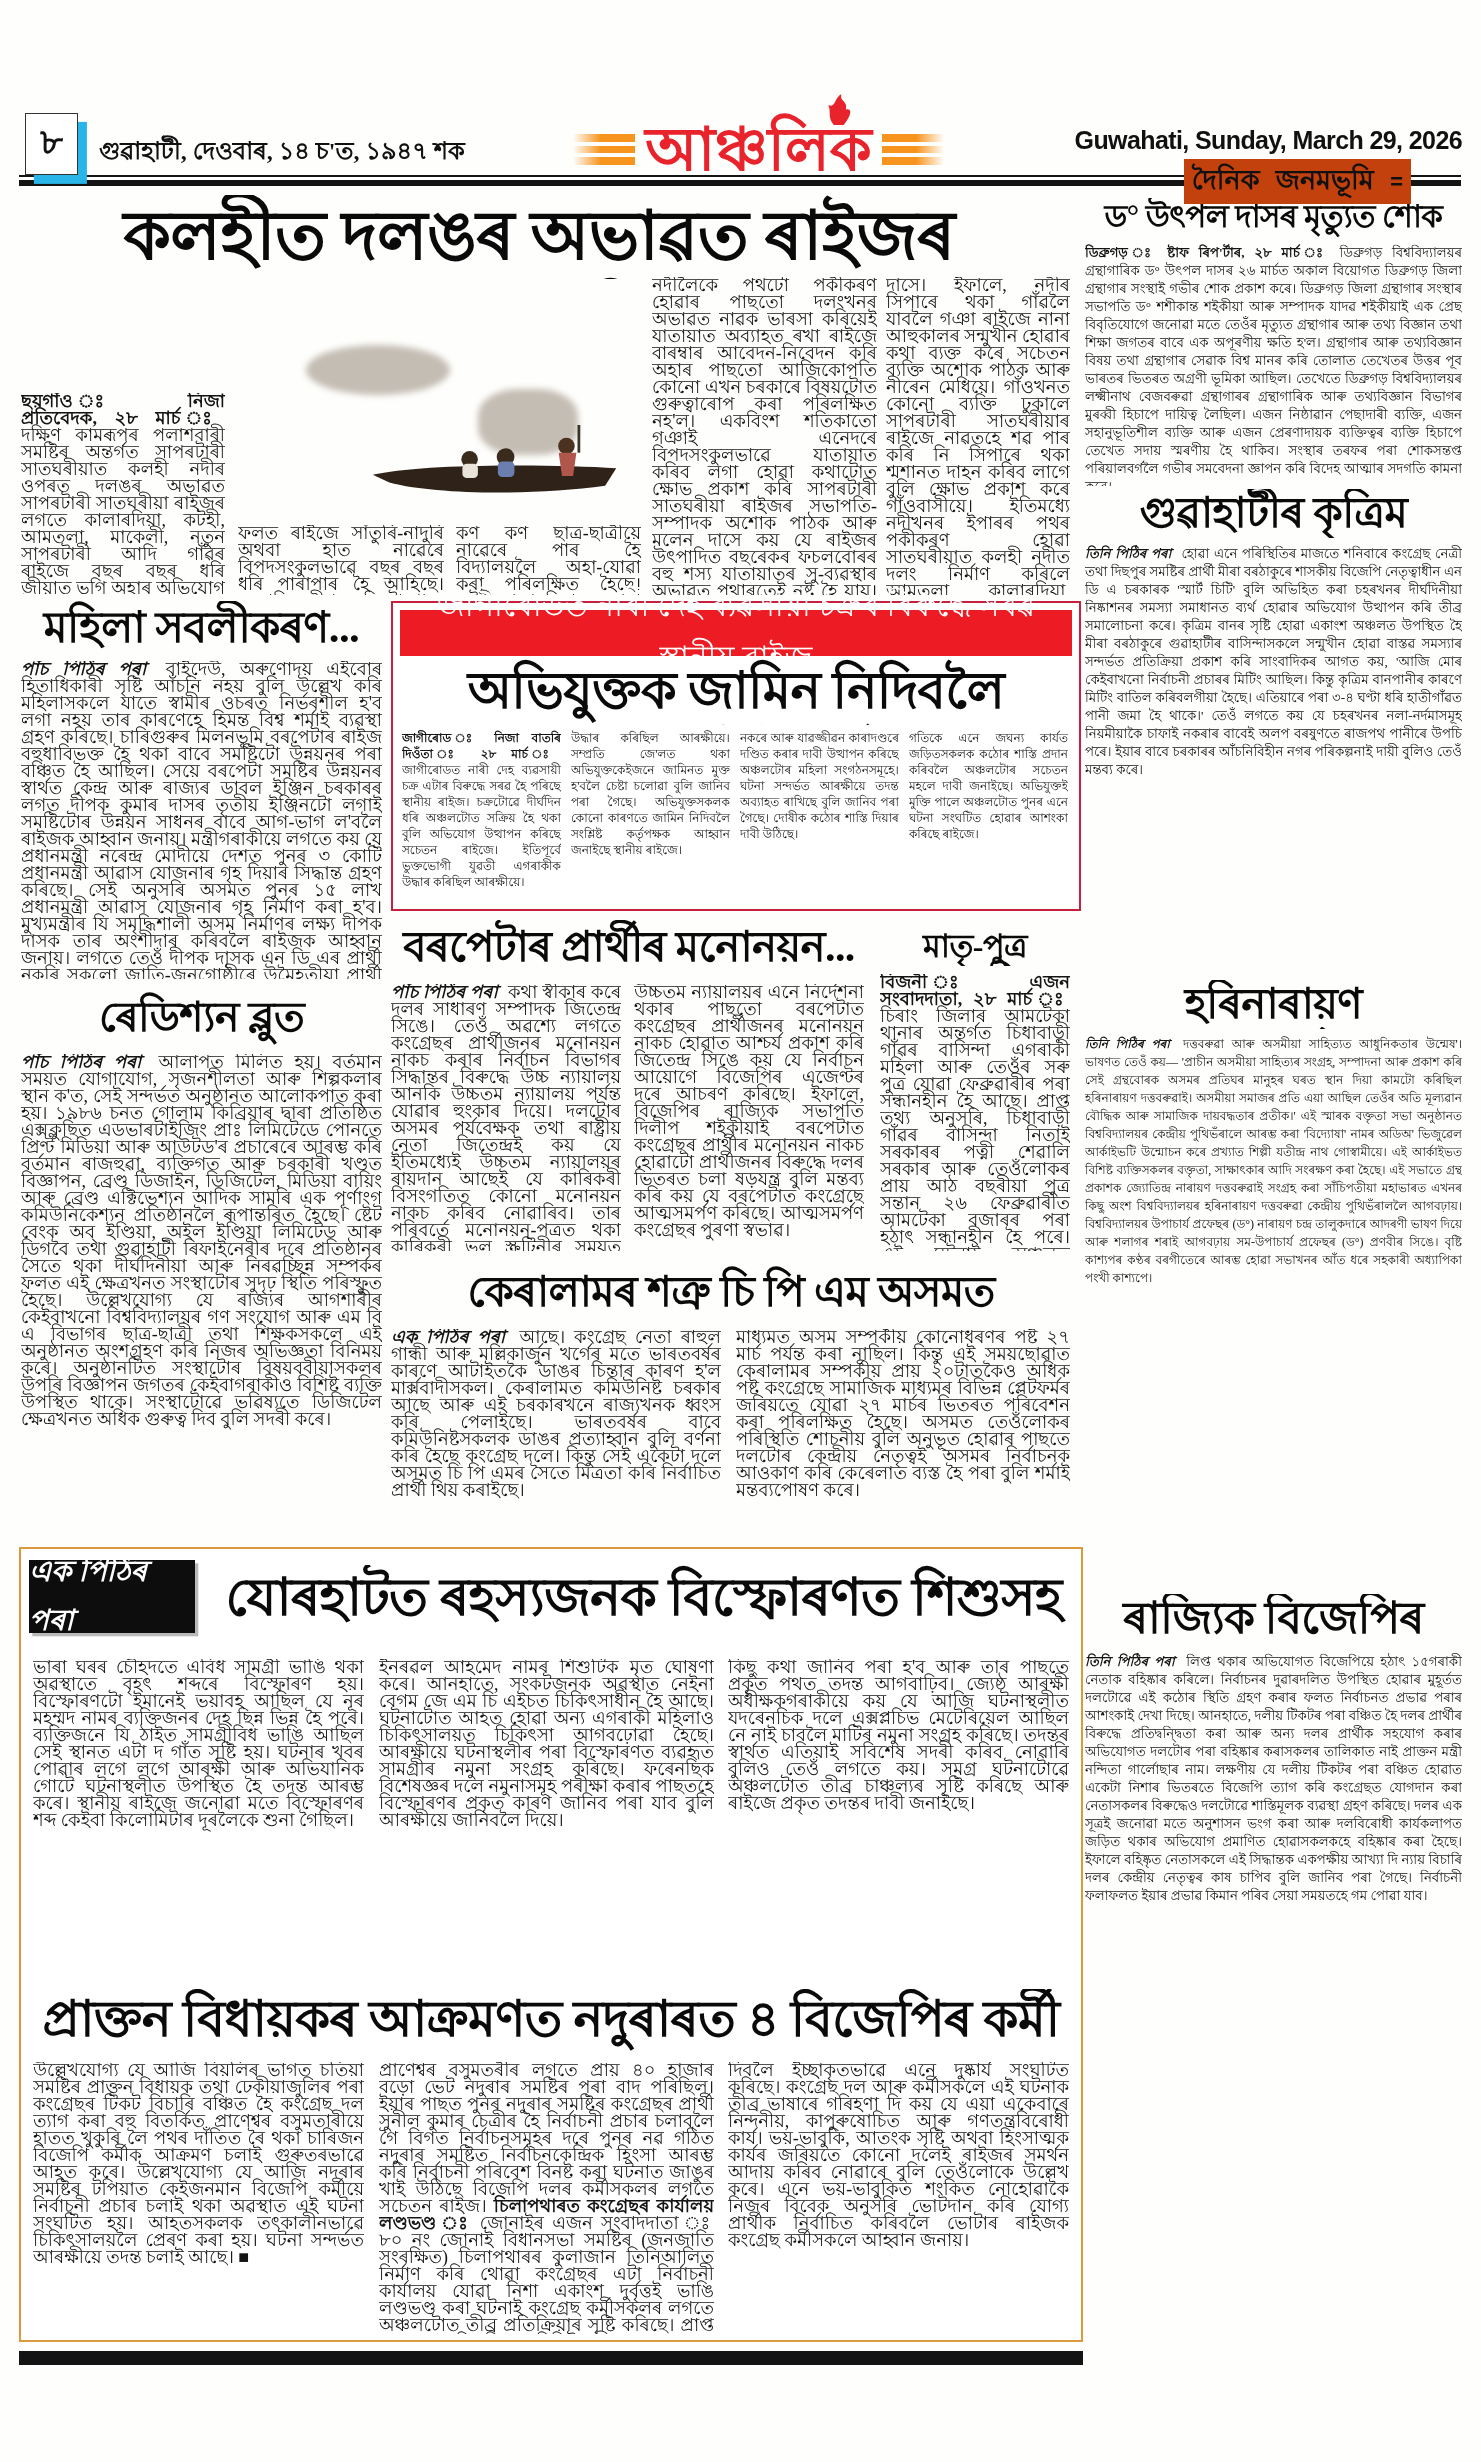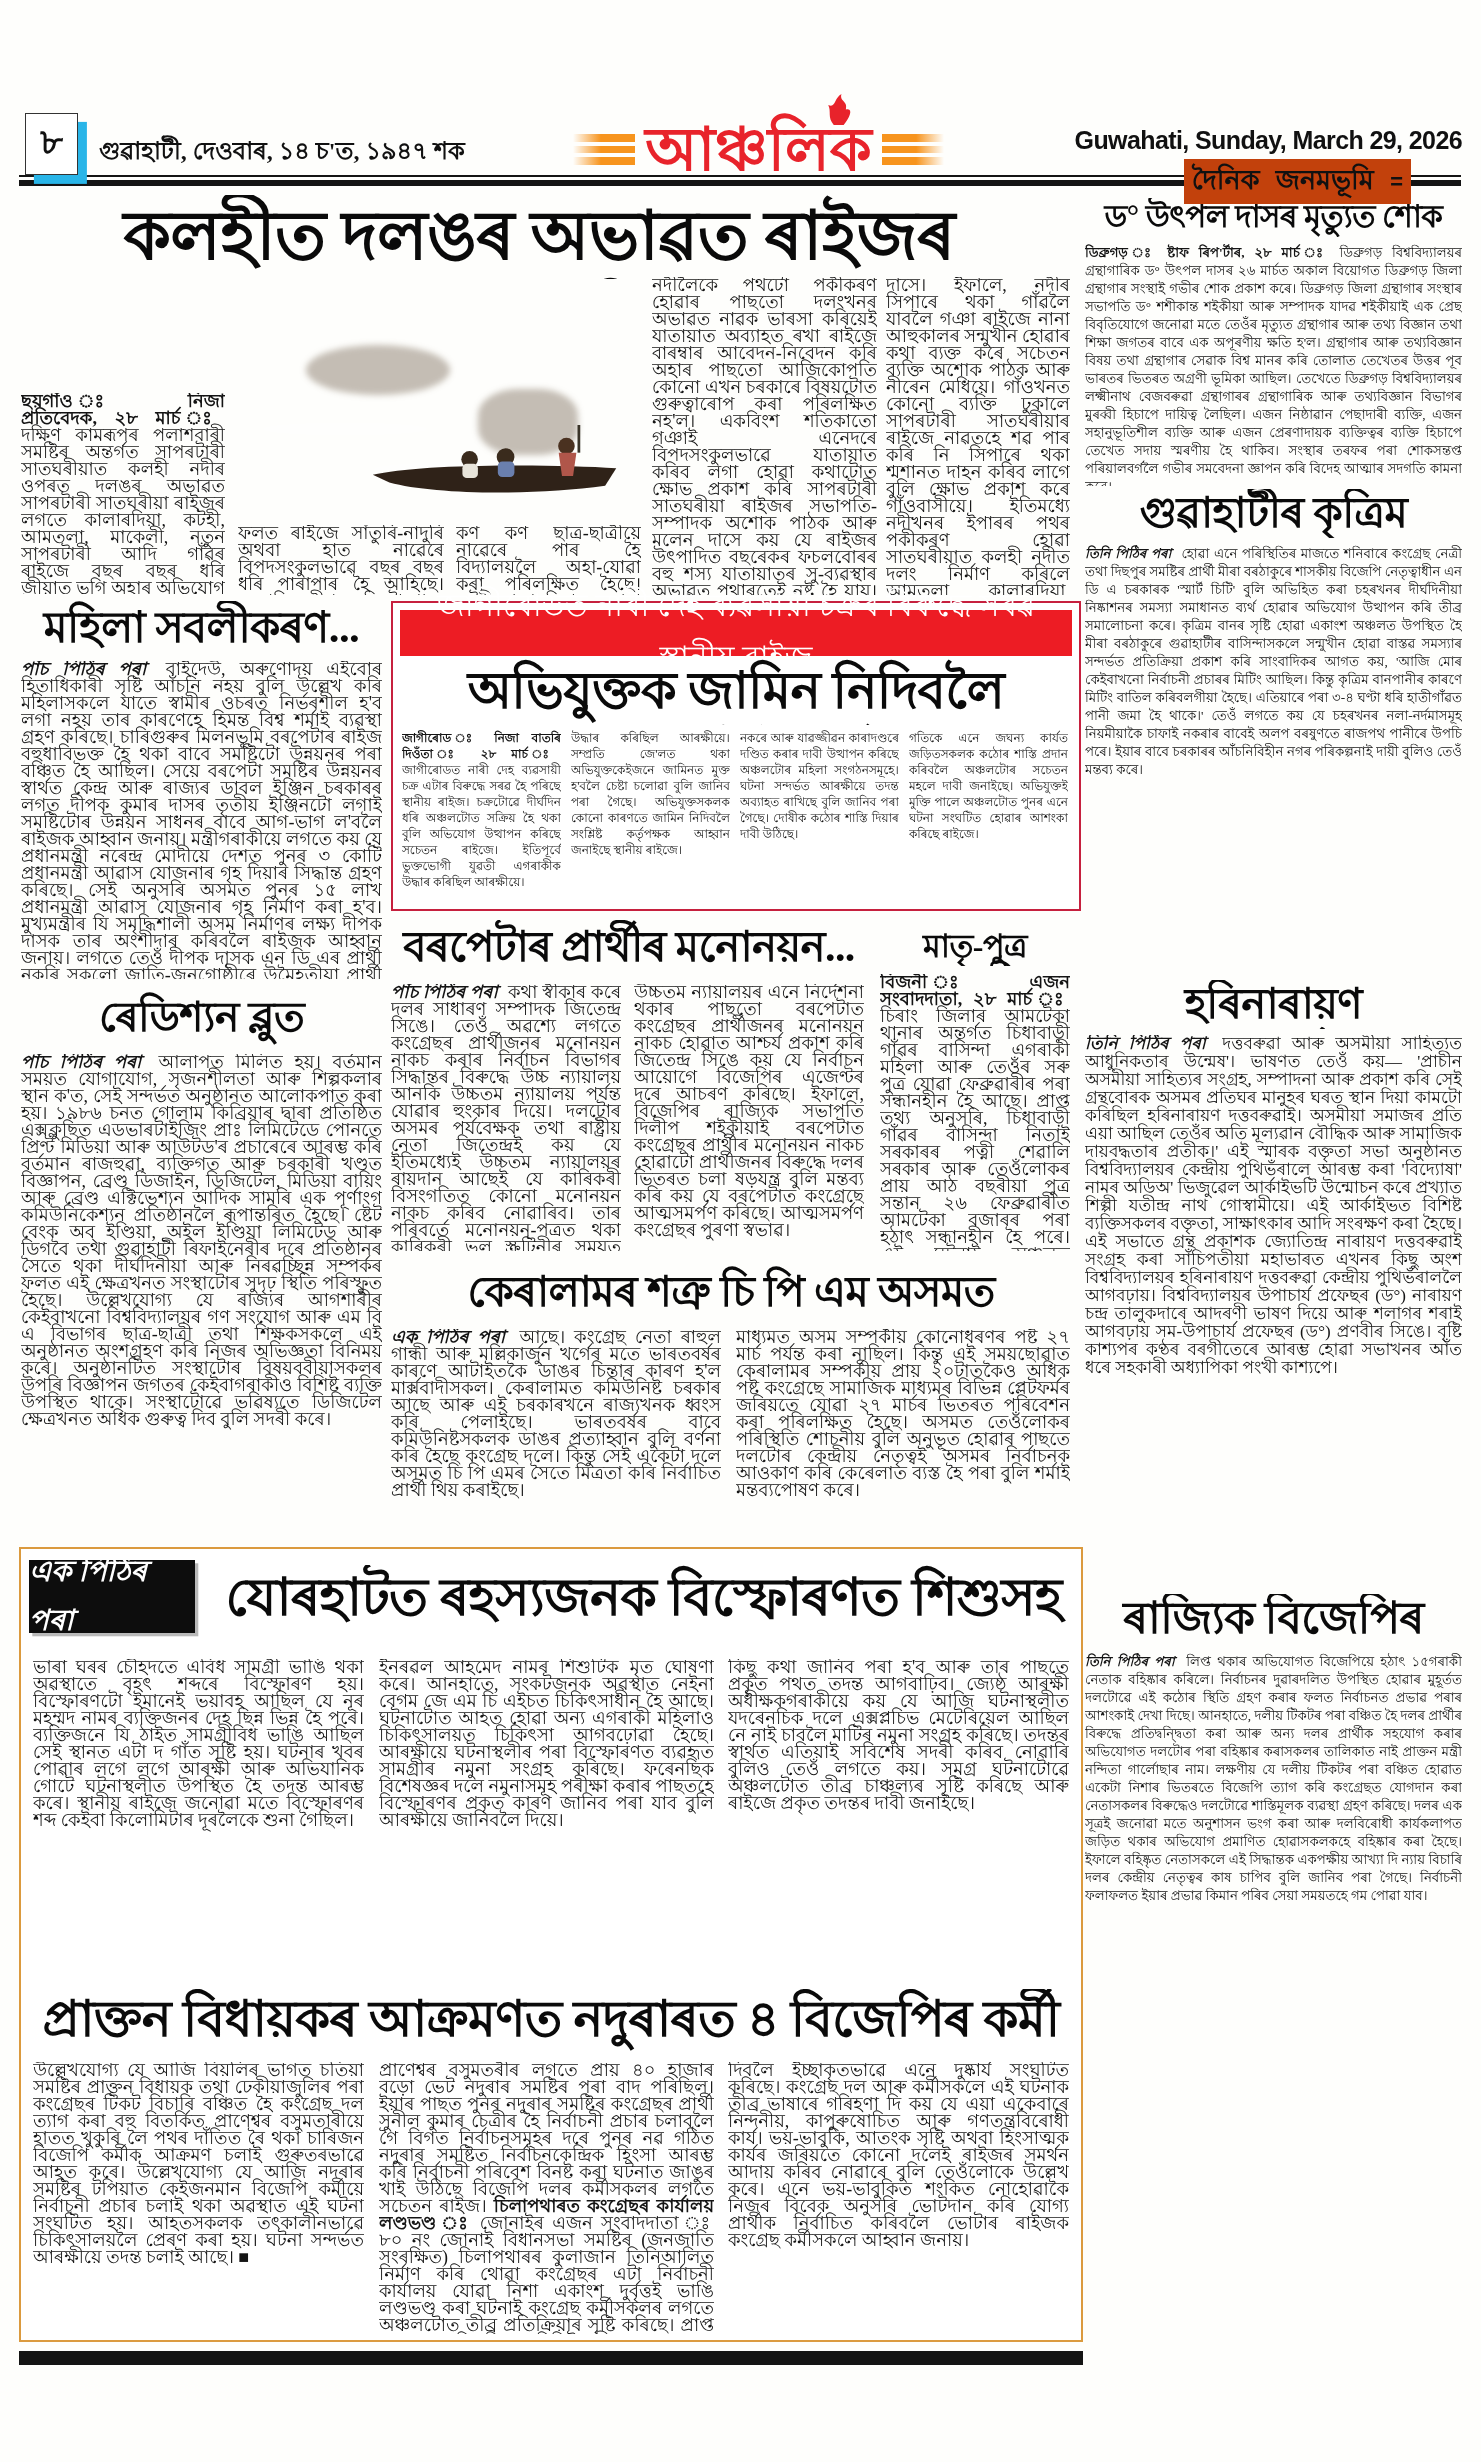--- a/index.html
+++ b/index.html
@@ -102,21 +102,21 @@
     <span>ডিব্ৰুগড় বিশ্ববিদ্যালয়ৰ গ্রন্থাগাৰিক ড° উৎপল দাসৰ ২৬ মার্চত অকাল বিয়োগত ডিব্ৰুগড় জিলা গ্রন্থাগাৰ সংস্থাই গভীৰ শোক প্রকাশ কৰে। ডিব্ৰুগড় জিলা গ্রন্থাগাৰ সংস্থাৰ সভাপতি ড° শশীকান্ত শইকীয়া আৰু সম্পাদক যাদৱ শইকীয়াই এক প্রেছ বিবৃতিযোগে জনোৱা মতে তেওঁৰ মৃত্যুত গ্রন্থাগাৰ আৰু তথ্য বিজ্ঞান তথা শিক্ষা জগতৰ বাবে এক অপূৰণীয় ক্ষতি হ'ল। গ্রন্থাগাৰ আৰু তথ্যবিজ্ঞান বিষয় তথা গ্রন্থাগাৰ সেৱাক বিশ্ব মানৰ কৰি তোলাত তেখেতৰ উত্তৰ পূব ভাৰতৰ ভিতৰত অগ্রণী ভূমিকা আছিল। তেখেতে ডিব্ৰুগড় বিশ্ববিদ্যালয়ৰ লক্ষ্মীনাথ বেজবৰুৱা গ্রন্থাগাৰৰ গ্রন্থাগাৰিক আৰু তথ্যবিজ্ঞান বিভাগৰ মুৰব্বী হিচাপে দায়িত্ব লৈছিল। এজন নিষ্ঠাৱান পেছাদাৰী ব্যক্তি, এজন সহানুভূতিশীল ব্যক্তি আৰু এজন প্রেৰণাদায়ক ব্যক্তিত্বৰ ব্যক্তি হিচাপে তেখেত সদায় স্মৰণীয় হৈ থাকিব। সংস্থাৰ তৰফৰ পৰা শোকসন্তপ্ত পৰিয়ালবর্গলৈ গভীৰ সমবেদনা জ্ঞাপন কৰি বিদেহ আত্মাৰ সদগতি কামনা কৰে।</span>
   </div>
 
   <div class="hl" style="left:1085px;top:489px;width:377px;height:49px;font-size:42px;line-height:48px;">গুৱাহাটীৰ কৃত্রিম বানক...</div>
   <div class="col" style="left:1085px;top:545px;width:377px;height:420px;font-size:13.3px;line-height:18px;">
     <i class="jump">তিনি পিঠিৰ পৰা</i>
     <span>হোৱা এনে পৰিস্থিতিৰ মাজতে শনিবাৰে কংগ্রেছ নেত্রী তথা দিছপুৰ সমষ্টিৰ প্রার্থী মীৰা বৰঠাকুৰে শাসকীয় বিজেপি নেতৃত্বাধীন এন ডি এ চৰকাৰক 'স্মার্ট চিটি' বুলি অভিহিত কৰা চহৰখনৰ দীর্ঘদিনীয়া নিষ্কাশনৰ সমস্যা সমাধানত ব্যর্থ হোৱাৰ অভিযোগ উত্থাপন কৰি তীব্র সমালোচনা কৰে। কৃত্রিম বানৰ সৃষ্টি হোৱা একাংশ অঞ্চলত উপস্থিত হৈ মীৰা বৰঠাকুৰে গুৱাহাটীৰ বাসিন্দাসকলে সন্মুখীন হোৱা বাস্তৱ সমস্যাৰ সন্দর্ভত প্রতিক্রিয়া প্রকাশ কৰি সাংবাদিকৰ আগত কয়, 'আজি মোৰ কেইবাখনো নির্বাচনী প্রচাৰৰ মিটিং আছিল। কিন্তু কৃত্রিম বানপানীৰ কাৰণে মিটিং বাতিল কৰিবলগীয়া হৈছে। এতিয়াৰে পৰা ৩-৪ ঘণ্টা ধৰি হাতীগাঁৱত পানী জমা হৈ থাকে।' তেওঁ লগতে কয় যে চহৰখনৰ নলা-নর্দমাসমূহ নিয়মীয়াকৈ চাফাই নকৰাৰ বাবেই অলপ বৰষুণতে ৰাজপথ পানীৰে উপচি পৰে। ইয়াৰ বাবে চৰকাৰৰ আঁচনিবিহীন নগৰ পৰিকল্পনাই দায়ী বুলিও তেওঁ মন্তব্য কৰে।</span>
   </div>
 
   <div class="hl" style="left:1085px;top:980px;width:377px;height:49px;font-size:42px;line-height:48px;">হৰিনাৰায়ণ দত্তবৰুৱাই...</div>
-  <div class="col" style="left:1085px;top:1035px;width:377px;height:548px;font-size:17px;line-height:18px;">
+  <div class="col" style="left:1085px;top:1035px;width:377px;height:548px;font-size:12px;line-height:18px;">
     <i class="jump">তিনি পিঠিৰ পৰা</i>
     <span>দত্তবৰুৱা আৰু অসমীয়া সাহিত্যত আধুনিকতাৰ উন্মেষ'। ভাষণত তেওঁ কয়— 'প্রাচীন অসমীয়া সাহিত্যৰ সংগ্রহ, সম্পাদনা আৰু প্রকাশ কৰি সেই গ্রন্থবোৰক অসমৰ প্রতিঘৰ মানুহৰ ঘৰত স্থান দিয়া কামটো কৰিছিল হৰিনাৰায়ণ দত্তবৰুৱাই। অসমীয়া সমাজৰ প্রতি এয়া আছিল তেওঁৰ অতি মূল্যৱান বৌদ্ধিক আৰু সামাজিক দায়বদ্ধতাৰ প্রতীক।' এই স্মাৰক বক্তৃতা সভা অনুষ্ঠানত বিশ্ববিদ্যালয়ৰ কেন্দ্রীয় পুথিভঁৰালে আৰম্ভ কৰা 'বিদ্যোষা' নামৰ অডিঅ' ভিজুৱেল আর্কাইভটি উন্মোচন কৰে প্রখ্যাত শিল্পী যতীন্দ্র নাথ গোস্বামীয়ে। এই আর্কাইভত বিশিষ্ট ব্যক্তিসকলৰ বক্তৃতা, সাক্ষাৎকাৰ আদি সংৰক্ষণ কৰা হৈছে। এই সভাতে গ্রন্থ প্রকাশক জ্যোতিন্দ্র নাৰায়ণ দত্তবৰুৱাই সংগ্রহ কৰা সাঁচিপতীয়া মহাভাৰত এখনৰ কিছু অংশ বিশ্ববিদ্যালয়ৰ হৰিনাৰায়ণ দত্তবৰুৱা কেন্দ্রীয় পুথিভঁৰাললৈ আগবঢ়ায়। বিশ্ববিদ্যালয়ৰ উপাচার্য প্রফেছৰ (ড°) নাৰায়ণ চন্দ্র তালুকদাৰে আদৰণী ভাষণ দিয়ে আৰু শলাগৰ শৰাই আগবঢ়ায় সম-উপাচার্য প্রফেছৰ (ড°) প্রণবীৰ সিঙে। বৃষ্টি কাশ্যপৰ কণ্ঠৰ বৰগীতেৰে আৰম্ভ হোৱা সভাখনৰ আঁত ধৰে সহকাৰী অধ্যাপিকা পংখী কাশ্যপে।</span>
   </div>
 
   <div class="hl" style="left:1085px;top:1594px;width:377px;height:51px;font-size:44px;line-height:50px;">ৰাজ্যিক বিজেপিৰ নৱম...</div>
   <div class="col" style="left:1085px;top:1653px;width:377px;height:797px;font-size:13.3px;line-height:18px;">
     <i class="jump">তিনি পিঠিৰ পৰা</i>
     <span>লিপ্ত থকাৰ অভিযোগত বিজেপিয়ে হঠাৎ ১৫গৰাকী নেতাক বহিষ্কাৰ কৰিলে। নির্বাচনৰ দুৱাৰদলিত উপস্থিত হোৱাৰ মুহূর্তত দলটোৱে এই কঠোৰ স্থিতি গ্রহণ কৰাৰ ফলত নির্বাচনত প্রভাৱ পৰাৰ আশংকাই দেখা দিছে। আনহাতে, দলীয় টিকটৰ পৰা বঞ্চিত হৈ দলৰ প্রার্থীৰ বিৰুদ্ধে প্রতিদ্বন্দ্বিতা কৰা আৰু অন্য দলৰ প্রার্থীক সহযোগ কৰাৰ অভিযোগত দলটোৰ পৰা বহিষ্কাৰ কৰাসকলৰ তালিকাত নাই প্রাক্তন মন্ত্রী নন্দিতা গার্লোছাৰ নাম। লক্ষণীয় যে দলীয় টিকটৰ পৰা বঞ্চিত হোৱাত একেটা নিশাৰ ভিতৰতে বিজেপি ত্যাগ কৰি কংগ্রেছত যোগদান কৰা নেতাসকলৰ বিৰুদ্ধেও দলটোৱে শাস্তিমূলক ব্যৱস্থা গ্রহণ কৰিছে। দলৰ এক সূত্রই জনোৱা মতে অনুশাসন ভংগ কৰা আৰু দলবিৰোধী কার্যকলাপত জড়িত থকাৰ অভিযোগ প্রমাণিত হোৱাসকলকহে বহিষ্কাৰ কৰা হৈছে। ইফালে বহিষ্কৃত নেতাসকলে এই সিদ্ধান্তক একপক্ষীয় আখ্যা দি ন্যায় বিচাৰি দলৰ কেন্দ্রীয় নেতৃত্বৰ কাষ চাপিব বুলি জানিব পৰা গৈছে। নির্বাচনী ফলাফলত ইয়াৰ প্রভাৱ কিমান পৰিব সেয়া সময়তহে গম পোৱা যাব।</span>
   </div>
 

